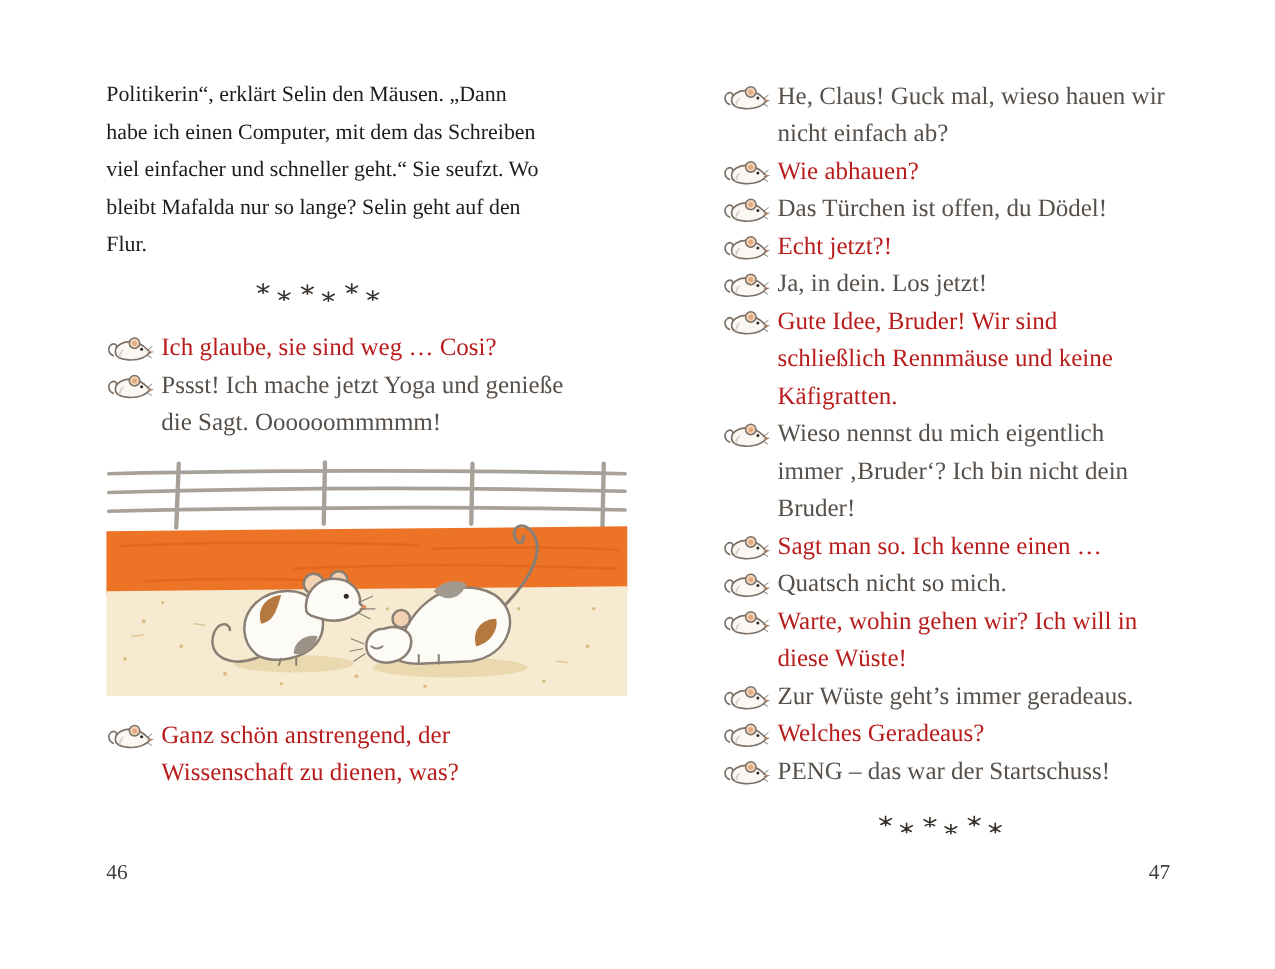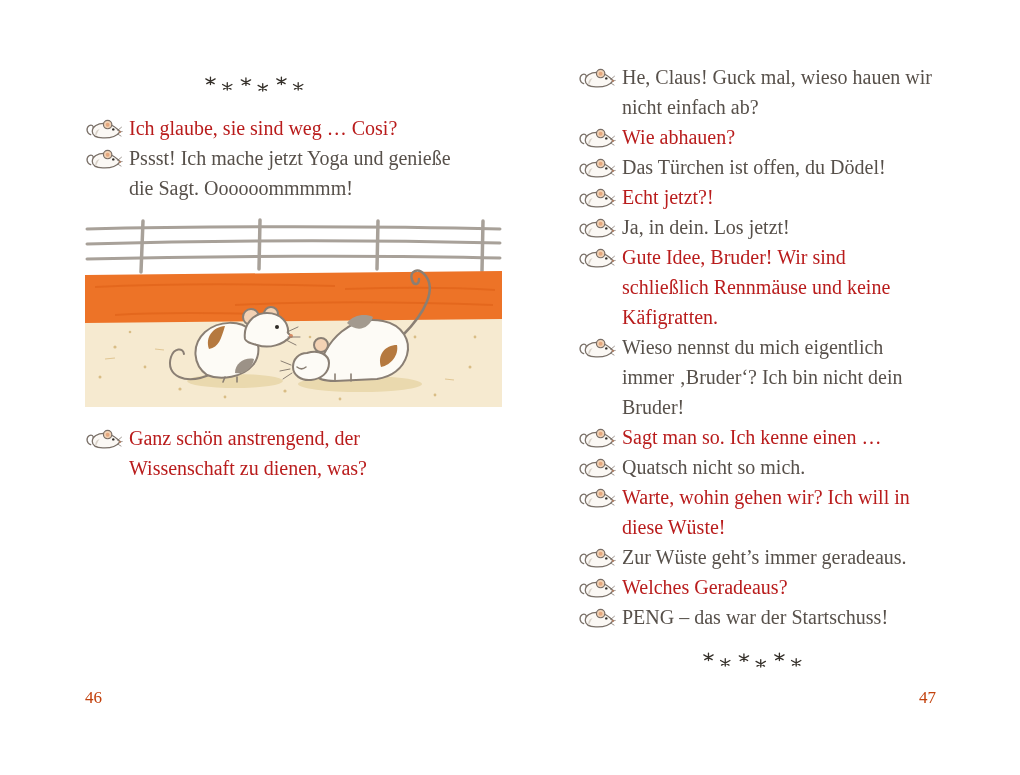--- a/index.html
+++ b/index.html
@@ -44,21 +44,21 @@
     margin:14px 0 16px 0;
   }
   .illustration svg{width:100%;height:100%;display:block;}
 
   .dialogue-bottom{margin-top:6px;}
 
   .page-number{
     position:absolute;
     top:688px;
     font-size:17px;
-    color:#c2410c;
+    color:#404040;
   }
   .page-number-left{left:85px;}
   .page-number-right{left:578px;width:358px;text-align:right;}
   .defs{position:absolute;width:0;height:0;overflow:hidden;}
 </style>
 </head>
 <body>
 
 <svg class="defs" aria-hidden="true">
   <defs>
@@ -82,20 +82,21 @@
         <path d="M97 9 L106 14 M102 7 L102 15 M107 9 L98 14"></path>
       </g>
     </symbol>
   </defs>
 </svg>
 
 <div class="spread">
 
   <div class="page-left">
 
+    <p class="paragraph">Politikerin“, erklärt Selin den Mäusen. „Dann habe ich einen Computer, mit dem das Schreiben viel einfacher und schneller geht.“ Sie seufzt. Wo bleibt Mafalda nur so lange? Selin geht auf den Flur.</p>
 
     <svg class="footprints footprints-left" viewBox="0 0 120 18">
         <use href="#sym-footprints"></use>
       </svg>
 
     <div class="dialogue">
       <div class="line">
         <span class="mouse">
             <svg viewBox="0 0 47 28">
               <use href="#sym-mouse"></use>

